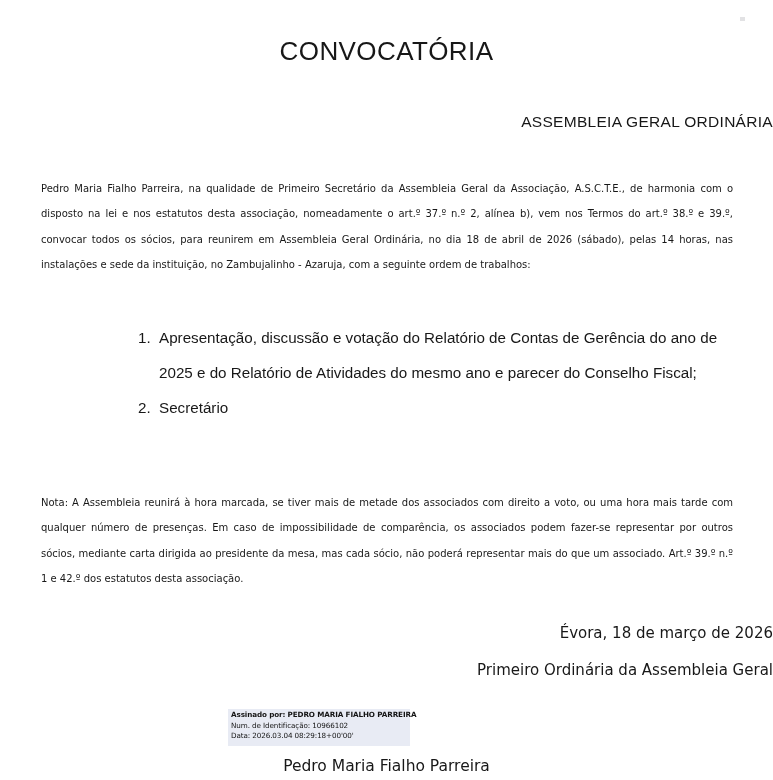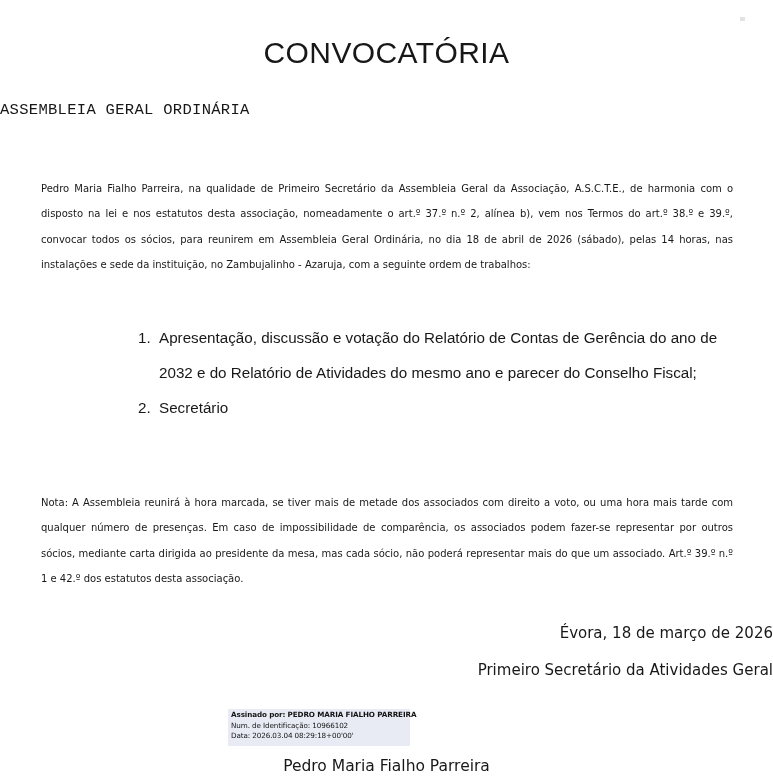--- a/index.html
+++ b/index.html
@@ -30,33 +30,33 @@
     background: #e2e2e4;
   }
 
   .doc-title {
     position: absolute;
     left: 0;
     top: 36px;
     width: 773px;
     text-align: center;
     font-family: "Liberation Sans", "DejaVu Sans", sans-serif;
-    font-size: 30px;
+    font-size: 26px;
     font-weight: 400;
     letter-spacing: 0.4px;
     color: #171717;
   }
 
   .doc-subtitle {
     position: absolute;
     left: 0;
-    top: 101px;
+    top: 113px;
     width: 773px;
-    text-align: left;
-    font-family: Liberation Mono, monospace;
+    text-align: right;
+    font-family: Liberation Sans, sans-serif;
     font-size: 15.5px;
     font-weight: 400;
     letter-spacing: 0.3px;
     color: #171717;
   }
 
   .body-para {
     position: absolute;
     left: 41px;
     width: 692px;
@@ -154,33 +154,33 @@
 
   <div class="doc-title">CONVOCATÓRIA</div>
 
   <div class="doc-subtitle">ASSEMBLEIA GERAL ORDINÁRIA</div>
 
   <div class="body-para" id="para-convocacao">Pedro Maria Fialho Parreira, na qualidade de Primeiro Secretário da Assembleia Geral da Associação, A.S.C.T.E., de harmonia com o disposto na lei e nos estatutos desta associação, nomeadamente o art.º 37.º n.º 2, alínea b), vem nos Termos do art.º 38.º e 39.º, convocar todos os sócios, para reunirem em Assembleia Geral Ordinária, no dia 18 de abril de 2026 (sábado), pelas 14 horas, nas instalações e sede da instituição, no Zambujalinho - Azaruja, com a seguinte ordem de trabalhos:</div>
 
   <ol class="ordem-list">
     <li>
       <span class="num">1.</span>
-      <span>Apresentação, discussão e votação do Relatório de Contas de Gerência do ano de 2032 e do Relatório de Atividades do mesmo ano e parecer do Conselho Fiscal;</span>
+      <span>Apresentação, discussão e votação do Relatório de Contas de Gerência do ano de 2025 e do Relatório de Atividades do mesmo ano e parecer do Conselho Fiscal;</span>
     </li>
     <li>
       <span class="num">2.</span>
       <span>Secretário</span>
     </li>
   </ol>
 
   <div class="body-para" id="para-nota">Nota: A Assembleia reunirá à hora marcada, se tiver mais de metade dos associados com direito a voto, ou uma hora mais tarde com qualquer número de presenças. Em caso de impossibilidade de comparência, os associados podem fazer-se representar por outros sócios, mediante carta dirigida ao presidente da mesa, mas cada sócio, não poderá representar mais do que um associado. Art.º 39.º n.º 1 e 42.º dos estatutos desta associação.</div>
 
   <div class="closing-line" id="closing-place">Évora, 18 de março de 2026</div>
 
-  <div class="closing-line" id="closing-role">Primeiro Secretário da Atividades Geral</div>
+  <div class="closing-line" id="closing-role">Primeiro Ordinária da Assembleia Geral</div>
 
   <div class="sig-stamp">
     <div class="sig-line">
       <span class="sig-label">Assinado por:</span>
       <span class="sig-signer">PEDRO MARIA FIALHO PARREIRA</span>
     </div>
     <div class="sig-line">Num. de Identificação: 10966102</div>
     <div class="sig-line">Data: 2026.03.04 08:29:18+00'00'</div>
   </div>
 

